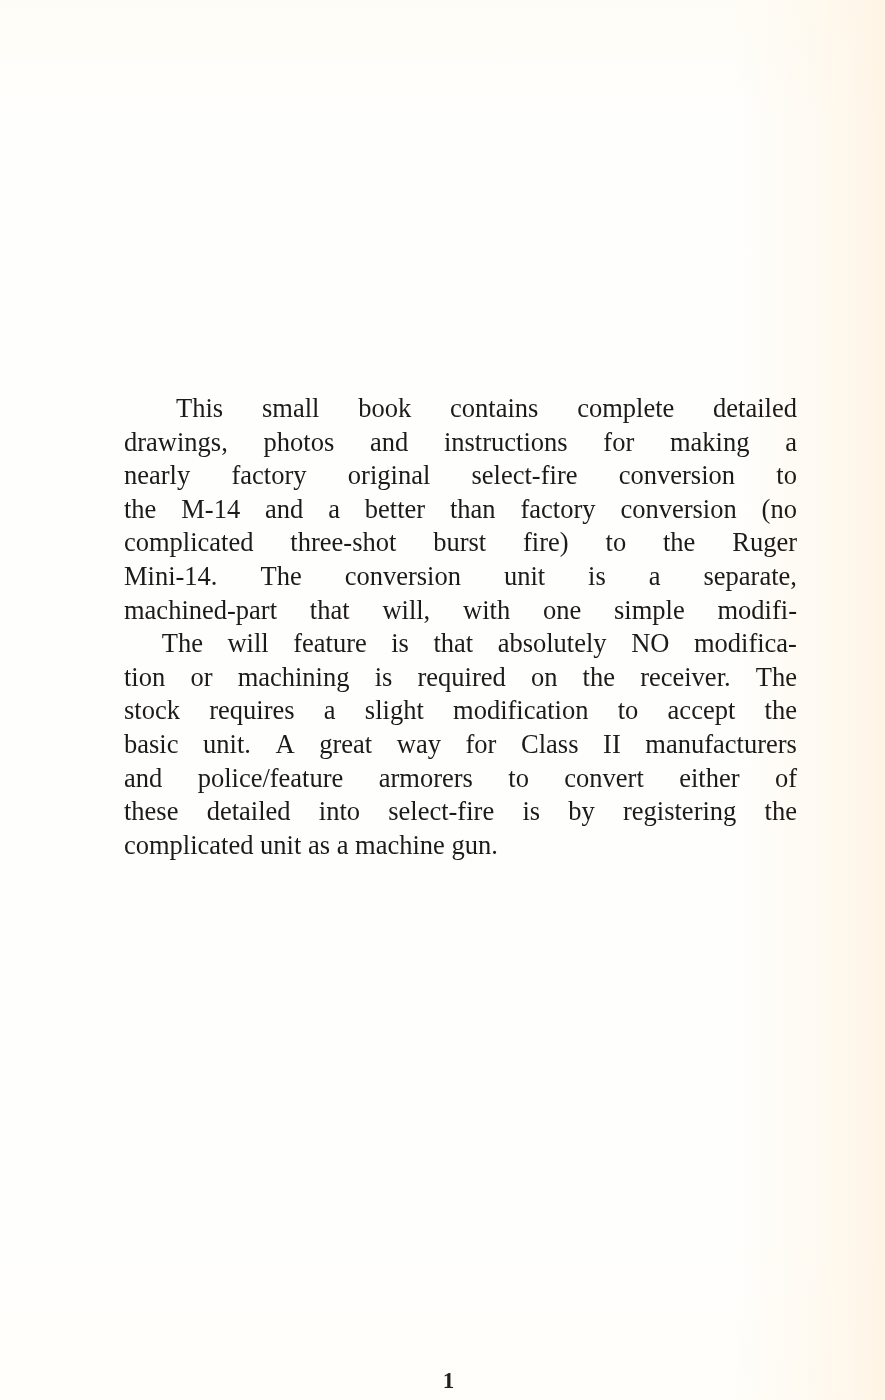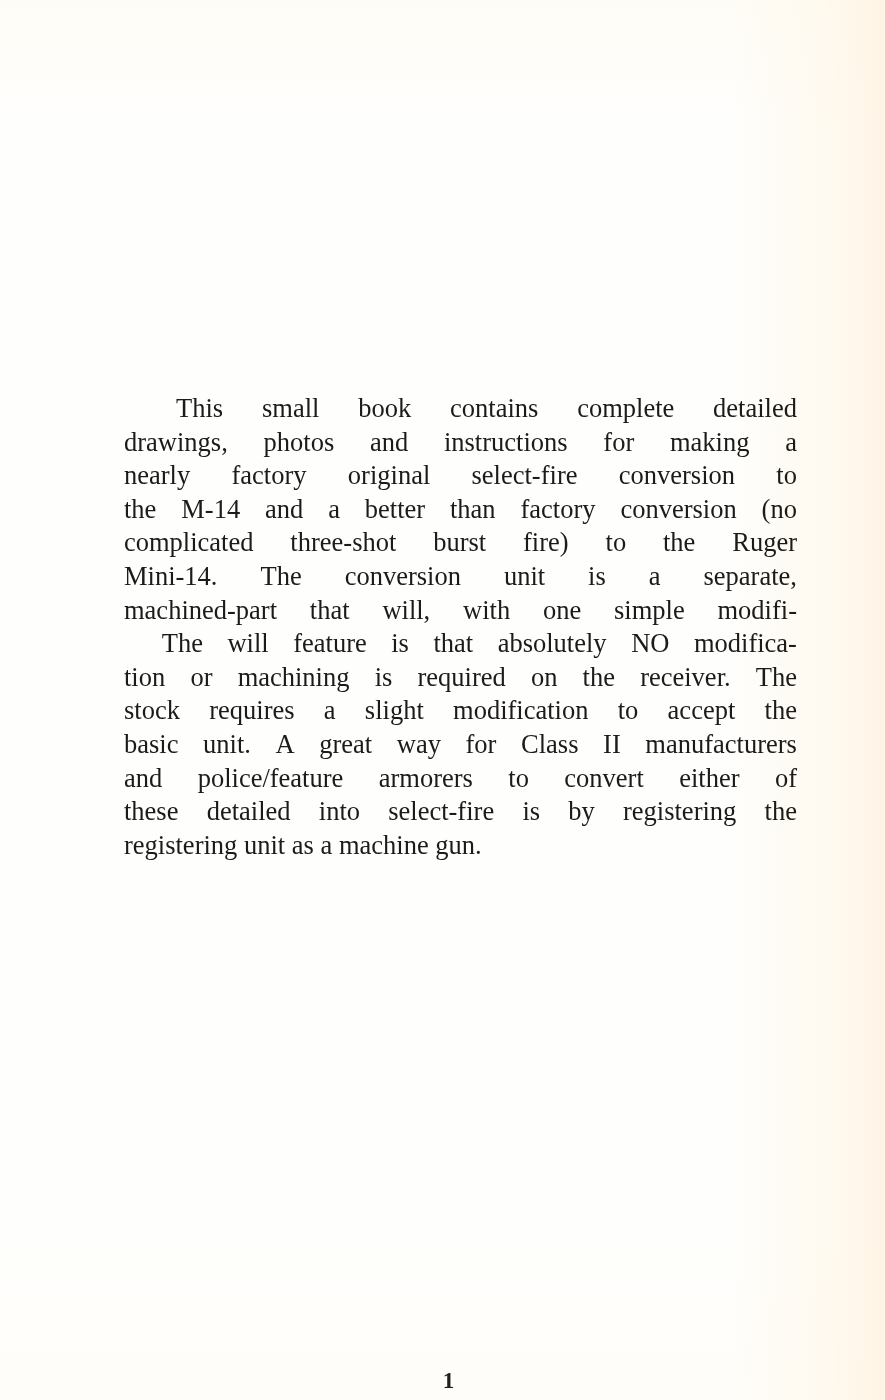--- a/index.html
+++ b/index.html
@@ -245,19 +245,19 @@
         <div class="ln just">
           <span>these</span>
           <span>detailed</span>
           <span>into</span>
           <span>select-fire</span>
           <span>is</span>
           <span>by</span>
           <span>registering</span>
           <span>the</span>
         </div>
-        <div class="ln flush">registering unit as a machine gun.</div>
+        <div class="ln flush">complicated unit as a machine gun.</div>
       </div>
   </div>
 
   <div class="page-number">1</div>
 
 </div>
 
 </body></html>

